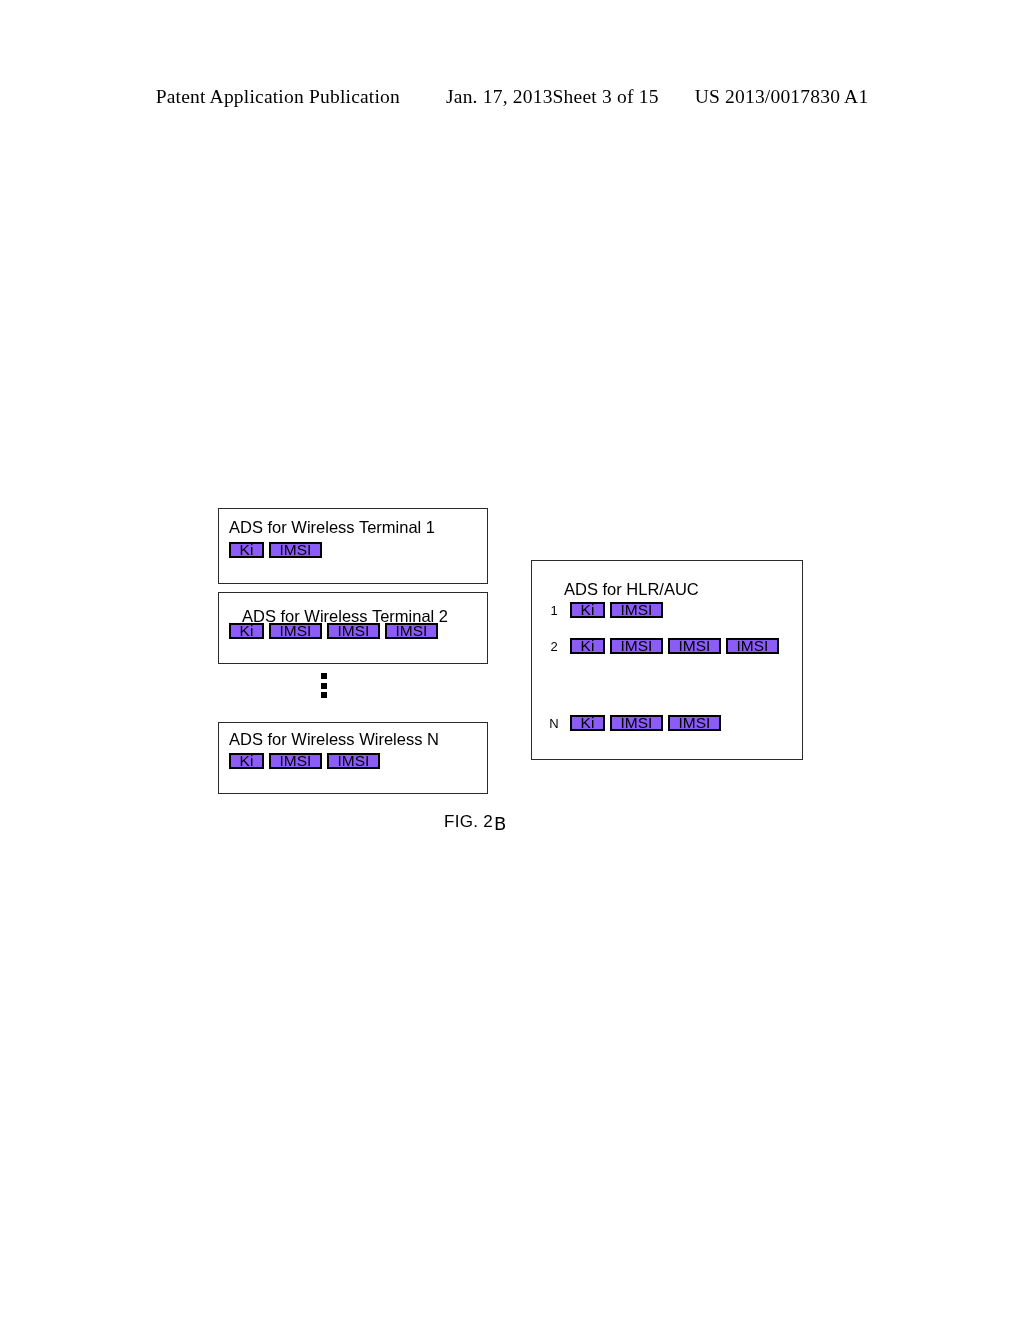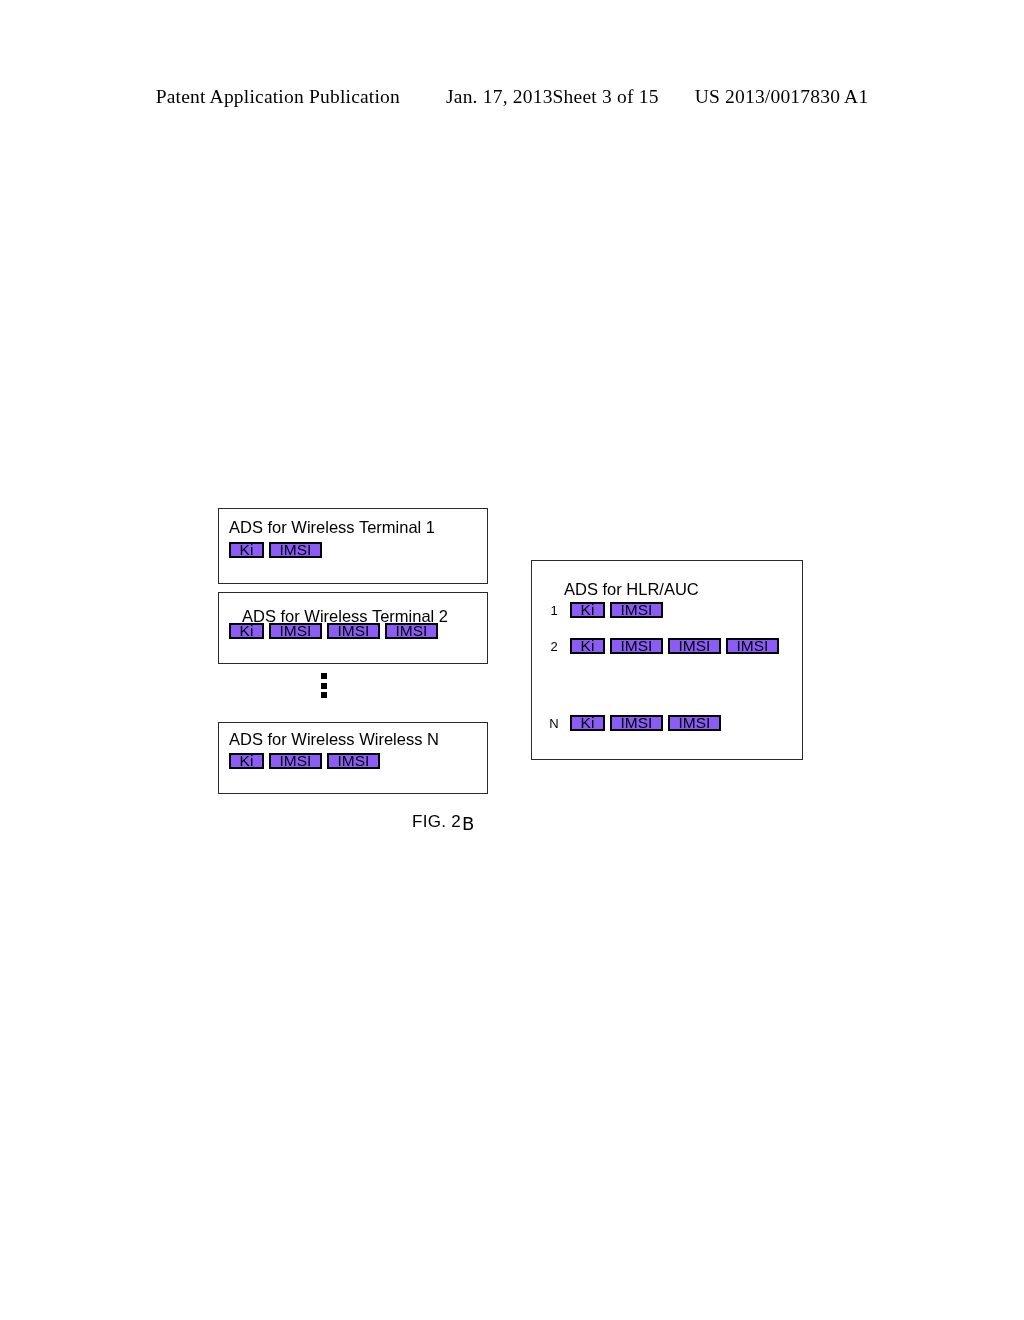--- a/index.html
+++ b/index.html
@@ -129,21 +129,21 @@
   
   #box-hlr { left: 531px; top: 560px; width: 272px; height: 200px; }
   #box-hlr .ads-title { position: absolute; left: 32px; top: 20px; }
   #hlr-row-1 { position: absolute; left: 12px; top: 41px;  display: flex; align-items: center; }
   #hlr-row-2 { position: absolute; left: 12px; top: 77px;  display: flex; align-items: center; }
   #hlr-row-N { position: absolute; left: 12px; top: 154px; display: flex; align-items: center; }
 
   
   .fig-caption {
     position: absolute;
-    left: 412px;
+    left: 444px;
     top: 812px;
     font-size: 17px;
     letter-spacing: 0.3px;
     white-space: nowrap;
     display: flex;
     align-items: flex-start;
     text-align: center;
   }
   .fig-caption .fig-letter {
     font-family: "DejaVu Sans", sans-serif;

